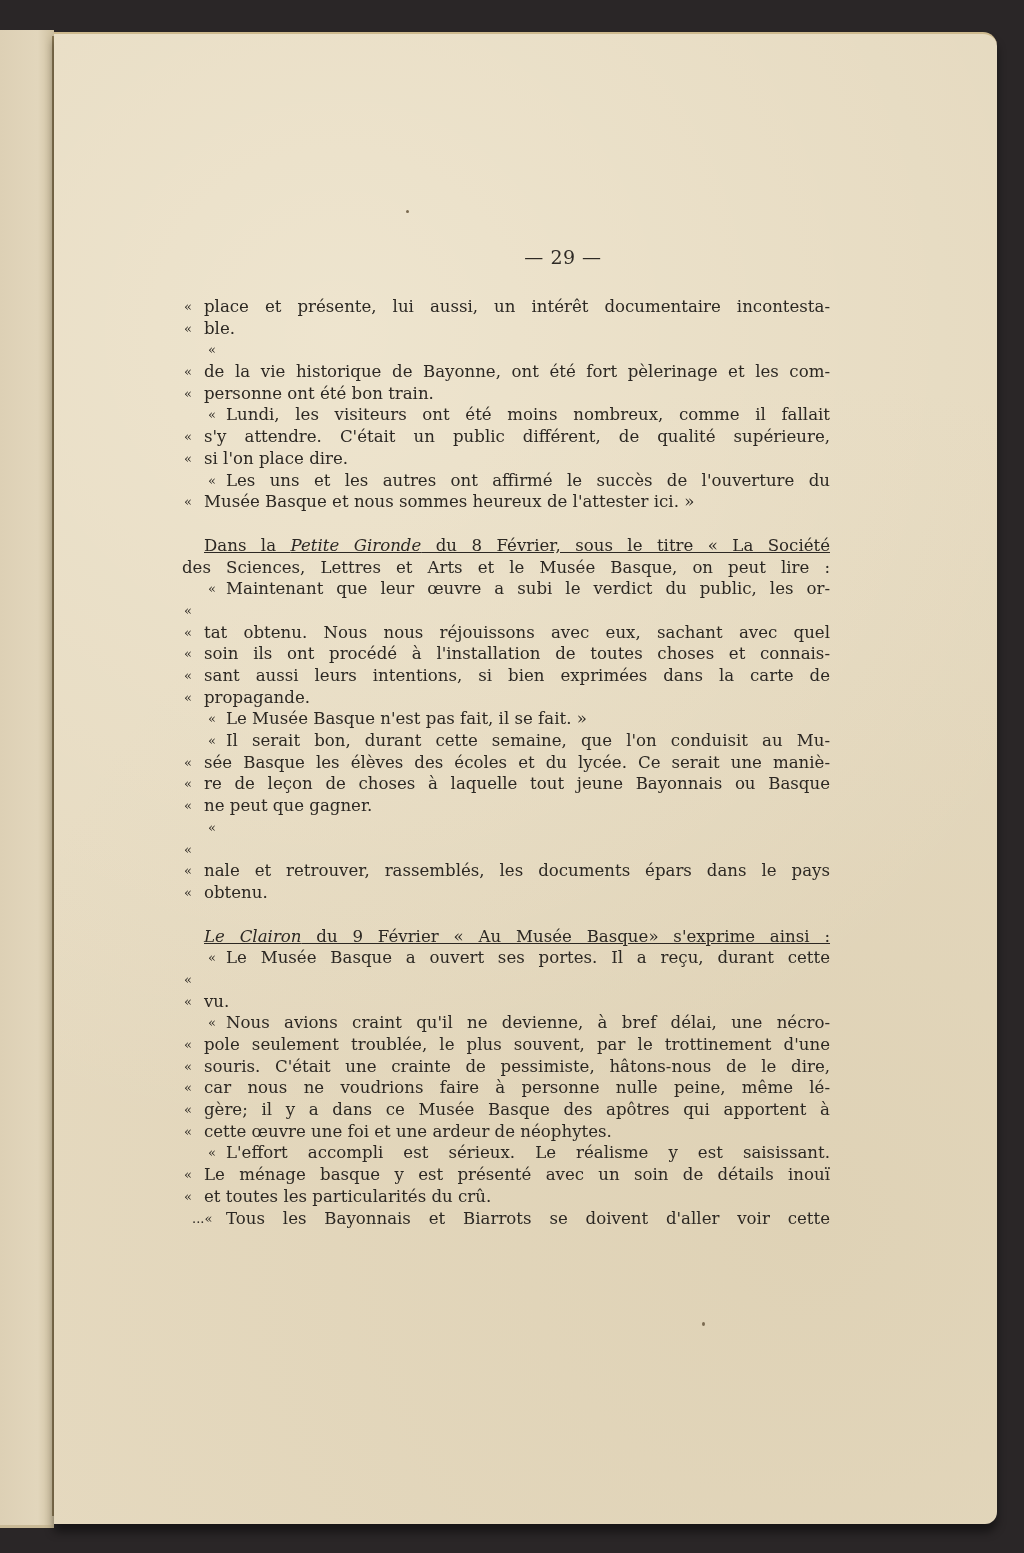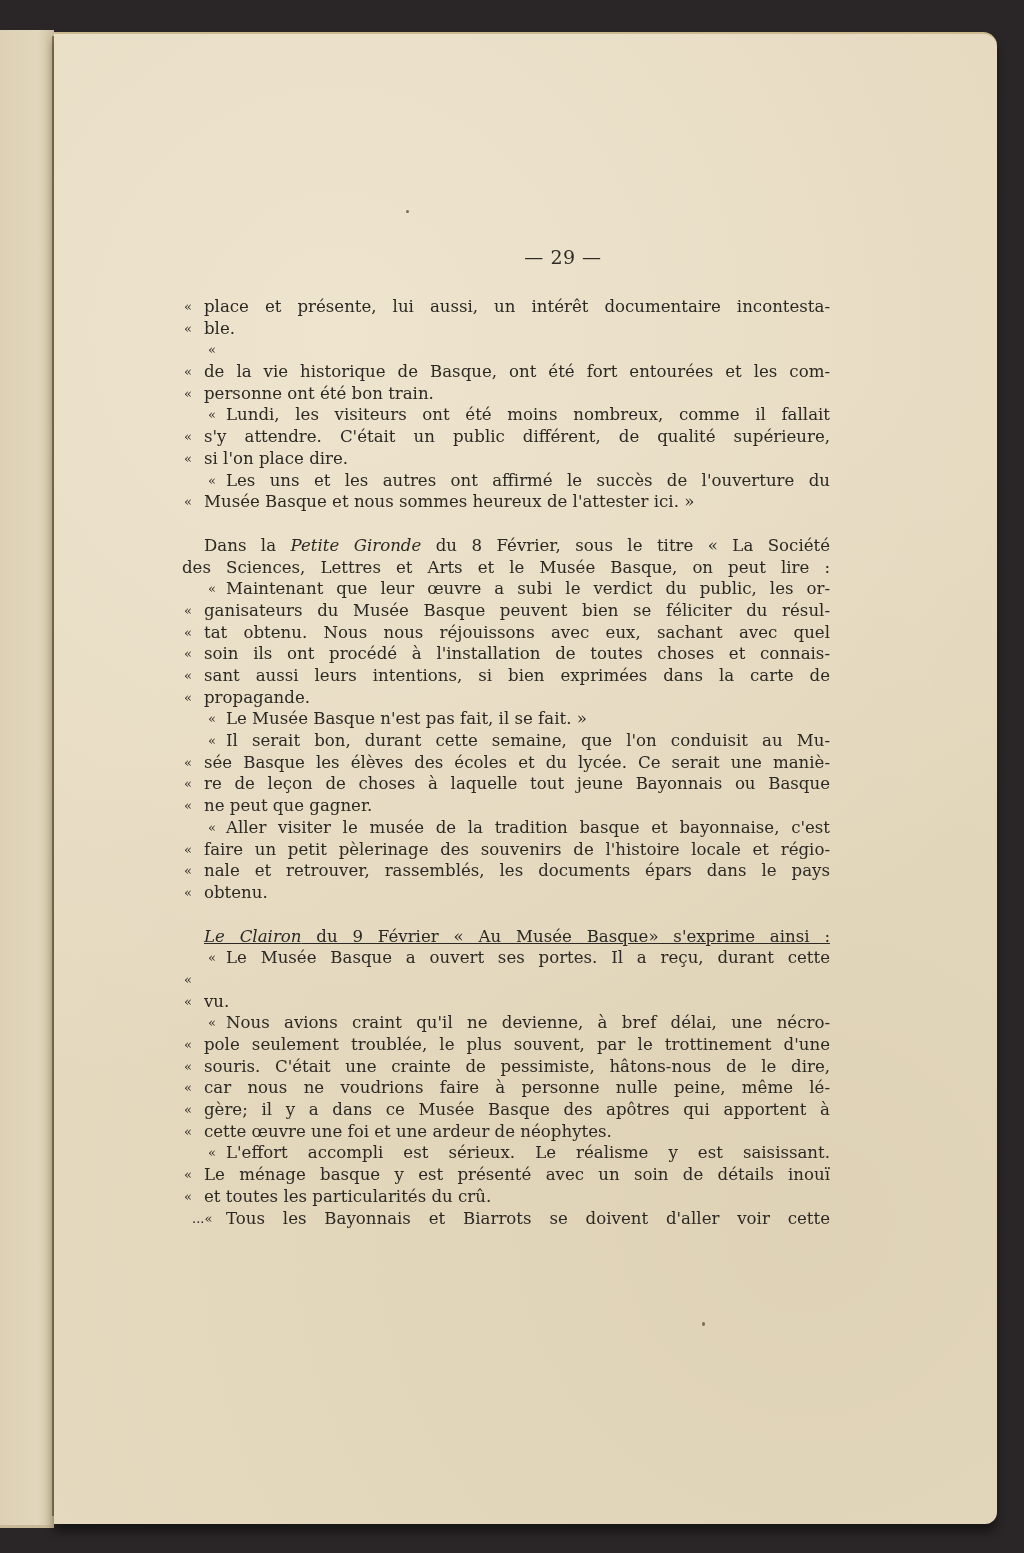--- a/index.html
+++ b/index.html
@@ -75,57 +75,57 @@
 
 <div class="page">
   <div class="page-number">— 29 —</div>
   <div class="text-block" id="text-block">
       <div>
         <div class="line"><span class="q">«</span><span>place et présente, lui aussi, un intérêt documentaire incontesta-</span></div>
         <div class="line short"><span class="q">«</span><span>ble.</span></div>
       </div>
       <div>
         <div class="line indent"><span class="q">«</span></div>
-        <div class="line"><span class="q">«</span><span>de la vie historique de Basque, ont été fort entourées et les com-</span></div>
+        <div class="line"><span class="q">«</span><span>de la vie historique de Bayonne, ont été fort pèlerinage et les com-</span></div>
         <div class="line short"><span class="q">«</span><span>personne ont été bon train.</span></div>
       </div>
       <div>
         <div class="line indent"><span class="q">«</span><span>Lundi, les visiteurs ont été moins nombreux, comme il fallait</span></div>
         <div class="line"><span class="q">«</span><span>s'y attendre. C'était un public différent, de qualité supérieure,</span></div>
         <div class="line short"><span class="q">«</span><span>si l'on place dire.</span></div>
       </div>
       <div>
         <div class="line indent"><span class="q">«</span><span>Les uns et les autres ont affirmé le succès de l'ouverture du</span></div>
         <div class="line short"><span class="q">«</span><span>Musée Basque et nous sommes heureux de l'attester ici. »</span></div>
       </div>
       <div class="gap"></div>
       <div>
-        <div class="line flush" style="padding-left: 22px; text-indent: 0px;"><span>Dans la </span><em>Petite Gironde</em><span> du 8 Février, sous le titre « La Société</span></div>
+        <div class="line flush" style="padding-left: 22px; text-indent: 0px; text-decoration: underline;"><span>Dans la </span><em>Petite Gironde</em><span> du 8 Février, sous le titre « La Société</span></div>
         <div class="line flush"><span>des Sciences, Lettres et Arts et le Musée Basque, on peut lire :</span></div>
       </div>
       <div>
         <div class="line indent"><span class="q">«</span><span>Maintenant que leur œuvre a subi le verdict du public, les or-</span></div>
-        <div class="line"><span class="q">«</span><span>ganisateurs du Musée Basque peuvent bien se féliciter du résul-</span></div>
+        <div class="line"><span class="q">«</span></div>
         <div class="line"><span class="q">«</span><span>tat obtenu. Nous nous réjouissons avec eux, sachant avec quel</span></div>
         <div class="line"><span class="q">«</span><span>soin ils ont procédé à l'installation de toutes choses et connais-</span></div>
         <div class="line"><span class="q">«</span><span>sant aussi leurs intentions, si bien exprimées dans la carte de</span></div>
         <div class="line short"><span class="q">«</span><span>propagande.</span></div>
       </div>
       <div>
         <div class="line indent short"><span class="q">«</span><span>Le Musée Basque n'est pas fait, il se fait. »</span></div>
       </div>
       <div>
         <div class="line indent"><span class="q">«</span><span>Il serait bon, durant cette semaine, que l'on conduisit au Mu-</span></div>
         <div class="line"><span class="q">«</span><span>sée Basque les élèves des écoles et du lycée. Ce serait une maniè-</span></div>
         <div class="line"><span class="q">«</span><span>re de leçon de choses à laquelle tout jeune Bayonnais ou Basque</span></div>
         <div class="line short"><span class="q">«</span><span>ne peut que gagner.</span></div>
       </div>
       <div>
-        <div class="line indent"><span class="q">«</span><span>Aller visiter le musée de la tradition basque et bayonnaise, c'est</span></div>
-        <div class="line"><span class="q">«</span><span>faire un petit pèlerinage des souvenirs de l'histoire locale et régio-</span></div>
+        <div class="line indent"><span class="q">«</span></div>
+        <div class="line"><span class="q">«</span></div>
         <div class="line"><span class="q">«</span><span>nale et retrouver, rassemblés, les documents épars dans le pays</span></div>
         <div class="line short"><span class="q">«</span><span>obtenu.</span></div>
       </div>
       <div class="gap"></div>
       <div>
         <div class="line flush" style="padding-left: 22px; text-indent: 0px; text-decoration: underline;"><em>Le Clairon</em><span> du 9 Février « Au Musée Basque» s'exprime ainsi :</span></div>
       </div>
       <div>
         <div class="line indent"><span class="q">«</span><span>Le Musée Basque a ouvert ses portes. Il a reçu, durant cette</span></div>
         <div class="line"><span class="q">«</span></div>

